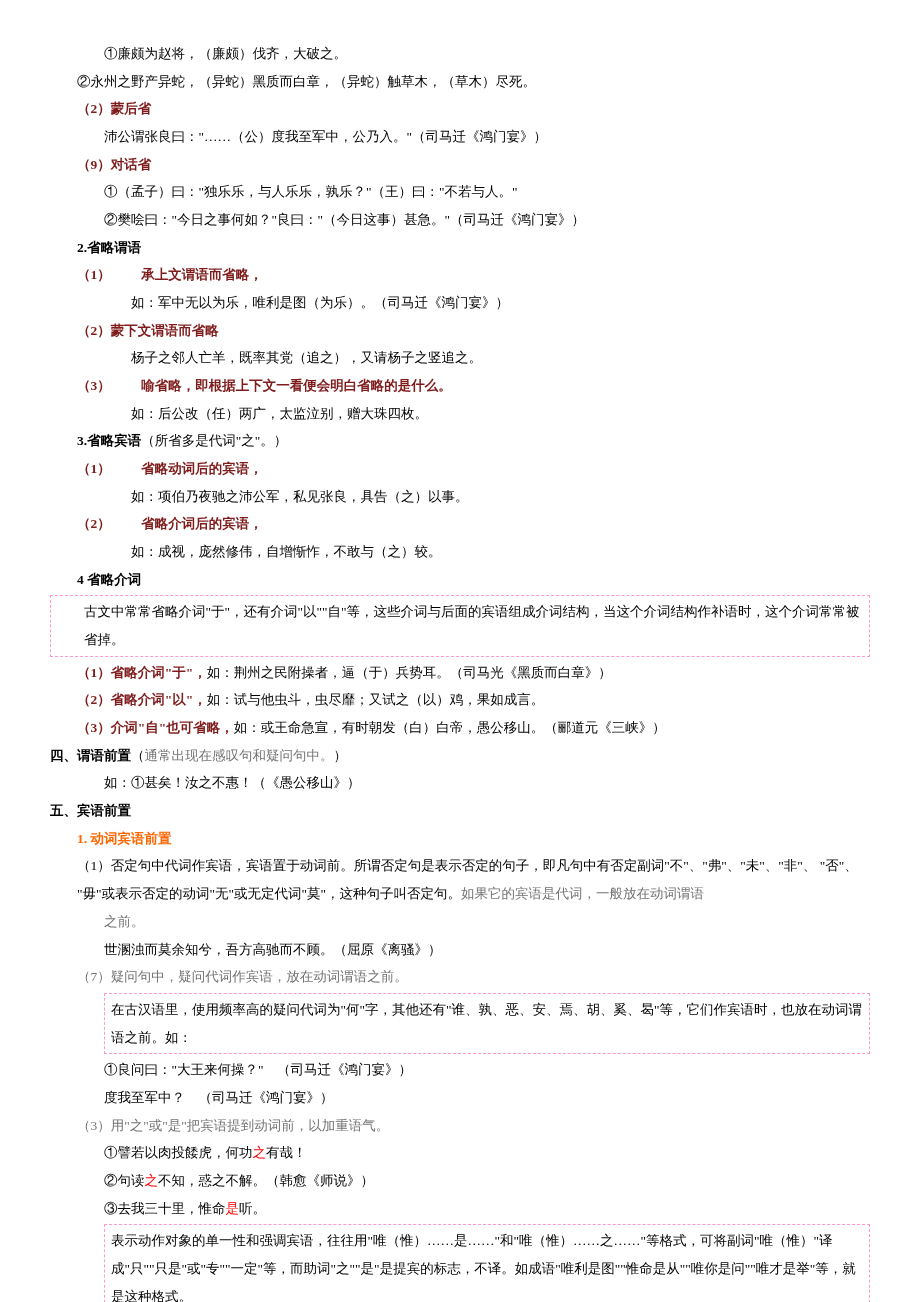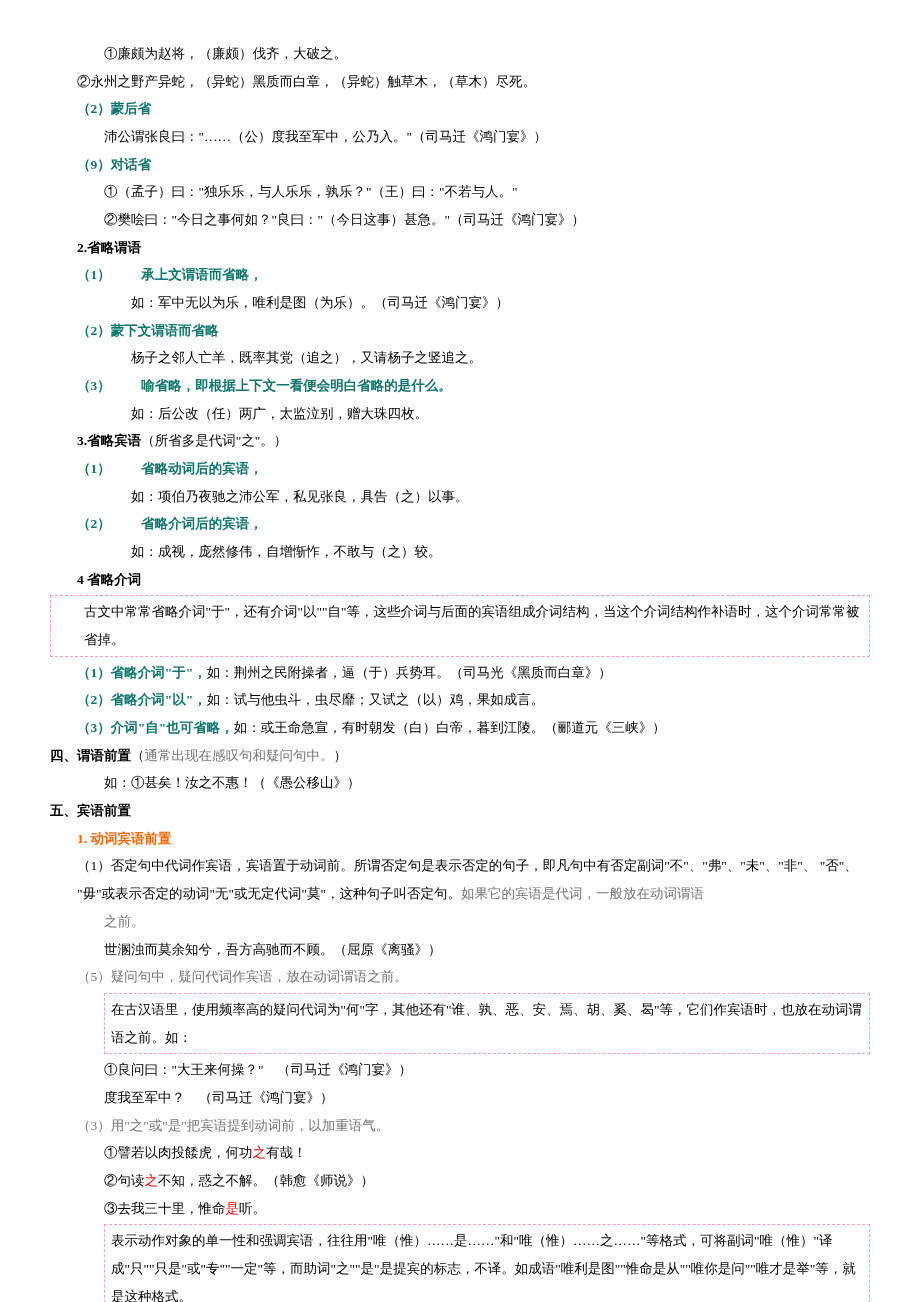--- a/index.html
+++ b/index.html
@@ -6,21 +6,21 @@
     font-family: "SimSun", "Songti SC", serif;
     font-size: 13.5px;
     line-height: 2.05;
     color: #000;
     background: #fff;
     margin: 0;
     padding: 40px 50px 30px 50px;
     width: 920px;
     box-sizing: border-box;
   }
-  .green { color: #0f766e; }
+  .green { color: #7f1d1d; }
   .red { color: #ff0000; }
   .orange { color: #ff6600; }
   .blue { color: #737373; }
   .bold { font-weight: bold; }
   .underline { }
   .indent1 { padding-left: 2em; }
   .indent2 { padding-left: 4em; }
   .indent3 { padding-left: 6em; }
   .dashed-box {
     border: 1.5px dashed #ff99cc;
@@ -71,38 +71,38 @@
   <p class="indent1">古文中常常省略介词"于"，还有介词"以""自"等，这些介词与后面的宾语组成介词结构，当这个介词结构作补语时，这个介词常常被省掉。</p>
 </div>
 
 <p class="indent1">
   <span class="green bold">（1）省略介词"于"，</span><span>如：荆州之民附操者，逼（于）兵势耳。（司马光《黑质而白章》）</span>
 </p>
 <p class="indent1">
   <span class="green bold">（2）省略介词"以"，</span><span>如：试与他虫斗，虫尽靡；又试之（以）鸡，果如成言。</span>
 </p>
 <p class="indent1">
-  <span class="green bold">（3）介词"自"也可省略，</span><span>如：或王命急宣，有时朝发（白）白帝，暮到江陵。（郦道元《三峡》）</span>
+  <span class="green bold">（3）介词"自"也可省略，</span><span>如：或王命急宣，有时朝发（白）白帝，愚公移山。（郦道元《三峡》）</span>
 </p>
 
 <p>
   <span class="bold underline">四、谓语前置</span><span class="underline">（</span><span class="blue underline">通常出现在感叹句和疑问句中。</span><span>）</span>
 </p>
 <p class="indent2">如：①甚矣！汝之不惠！（《愚公移山》）</p>
 
 <p class="bold">五、宾语前置</p>
 <p class="indent1 orange bold">1. 动词宾语前置</p>
 <p class="indent1">
   <span>（1）否定句中代词作宾语，宾语置于动词前。所谓否定句是表示否定的句子，即凡句中有否定副词"不"、"弗"、"未"、"非"、 "否"、 "毋"或表示否定的动词"无"或无定代词"莫"，这种句子叫否定句。</span><span class="blue">如果它的宾语是代词，一般放在动词谓语</span>
 </p>
 <p class="indent2 blue">
   <span>之前。</span>
 </p>
 <p class="indent2">世溷浊而莫余知兮，吾方高驰而不顾。（屈原《离骚》）</p>
-<p class="indent1 blue">（5）疑问句中，疑问代词作宾语，放在动词谓语之前。</p>
+<p class="indent1 blue">（7）疑问句中，疑问代词作宾语，放在动词谓语之前。</p>
 
 <div class="dashed-box" style="margin-left:4em">
   <p>在古汉语里，使用频率高的疑问代词为"何"字，其他还有"谁、孰、恶、安、焉、胡、奚、曷"等，它们作宾语时，也放在动词谓语之前。如：</p>
 </div>
 
 <p class="indent2">①良问曰："大王来何操？"　（司马迁《鸿门宴》）</p>
 <p class="indent2">度我至军中？　（司马迁《鸿门宴》）</p>
 <p class="indent1 blue">（3）用"之"或"是"把宾语提到动词前，以加重语气。</p>
 <p class="indent2">
   <span>①譬若以肉投餧虎，何功</span><span class="red">之</span><span>有哉！</span>

